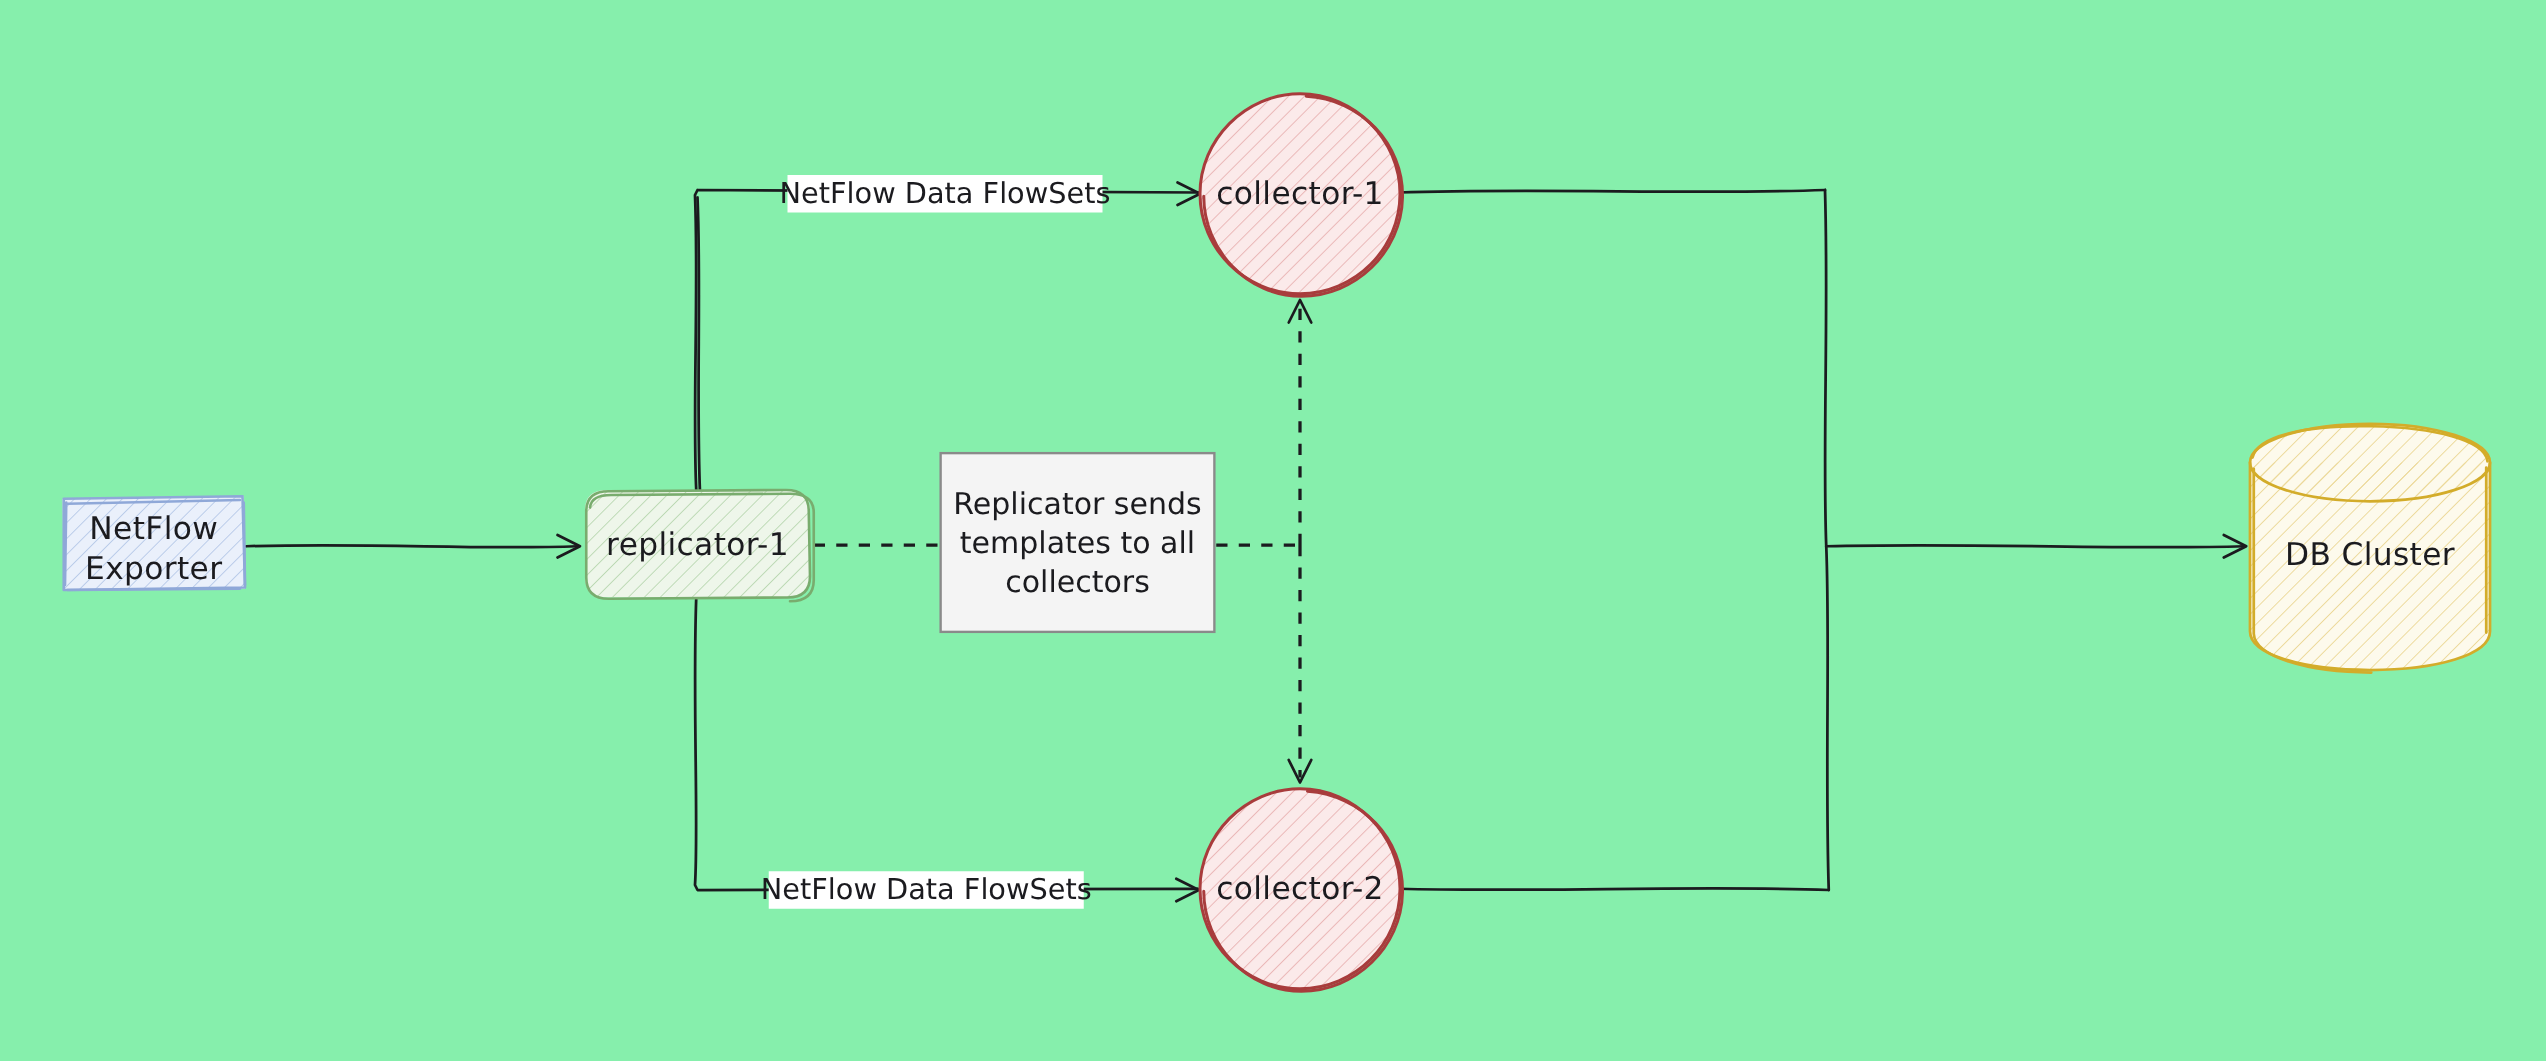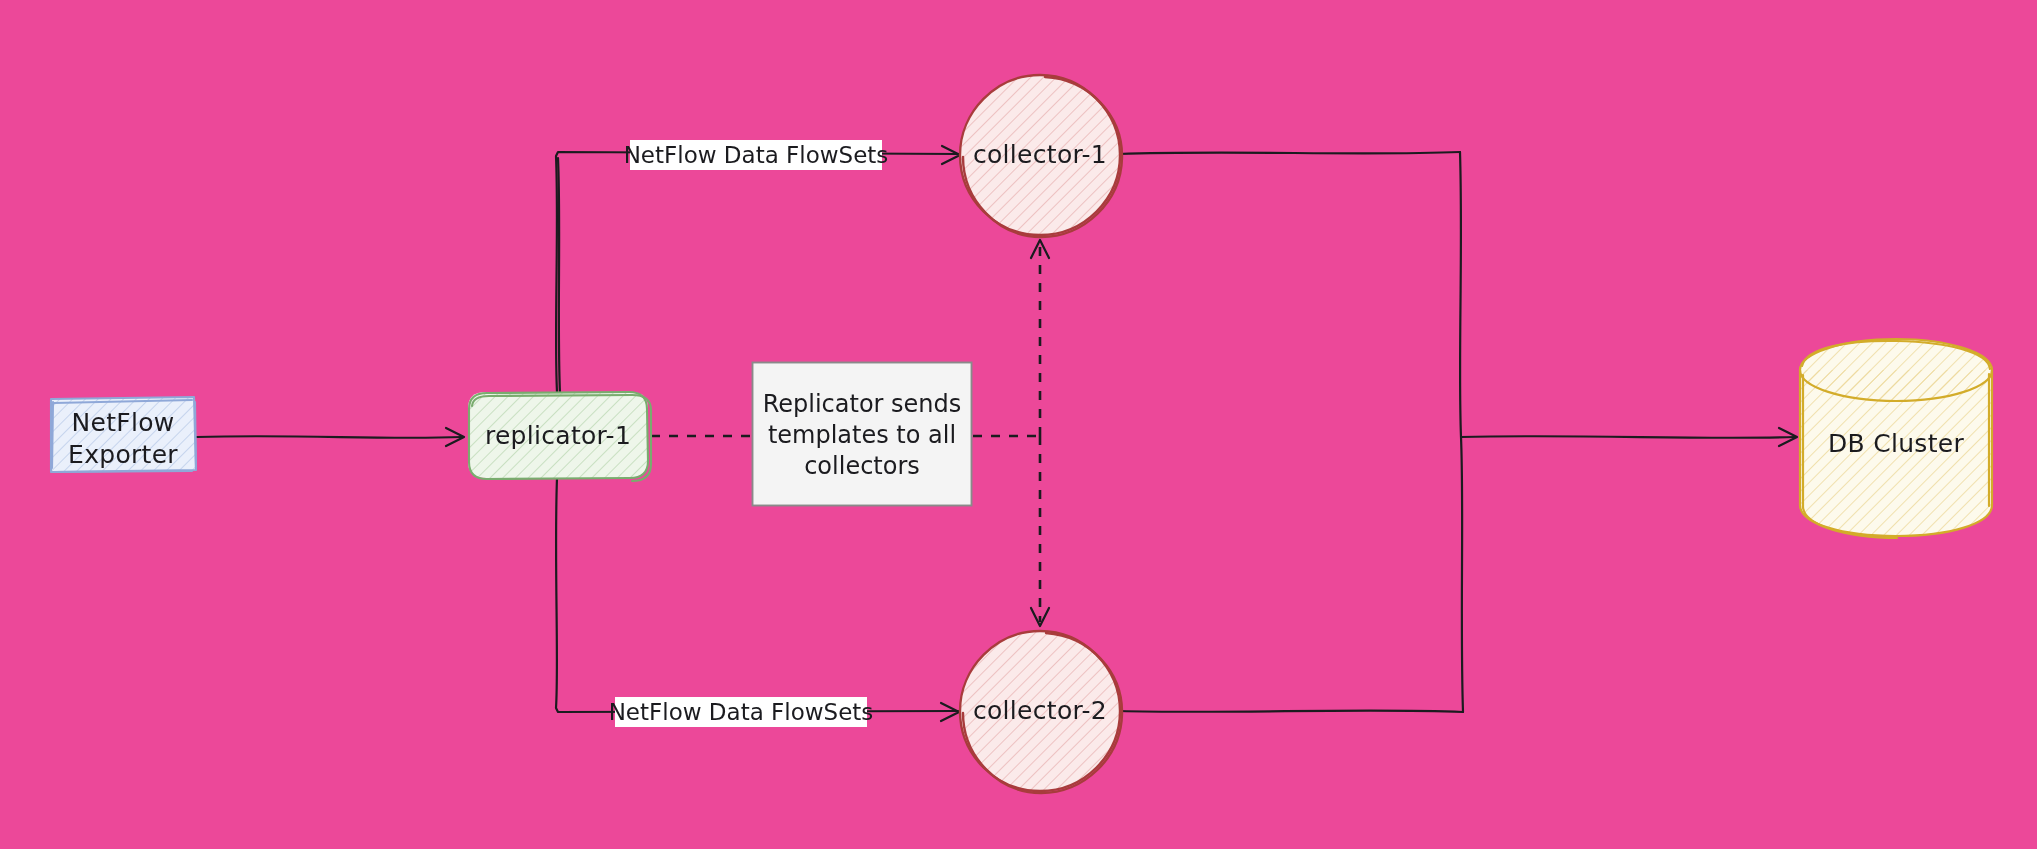--- a/index.html
+++ b/index.html
@@ -8,21 +8,21 @@
     padding: 0;
     background: #ffffff;
   }
   body {
     font-family: "Liberation Sans", sans-serif;
   }
   #canvas-wrap {
     position: relative;
     width: 2037px;
     height: 849px;
-    background: #ec4899;
+    background: #86efac;
     overflow: hidden;
   }
   svg.diagram {
     position: absolute;
     top: 0;
     left: 0;
     width: 2037px;
     height: 849px;
     display: block;
   }

